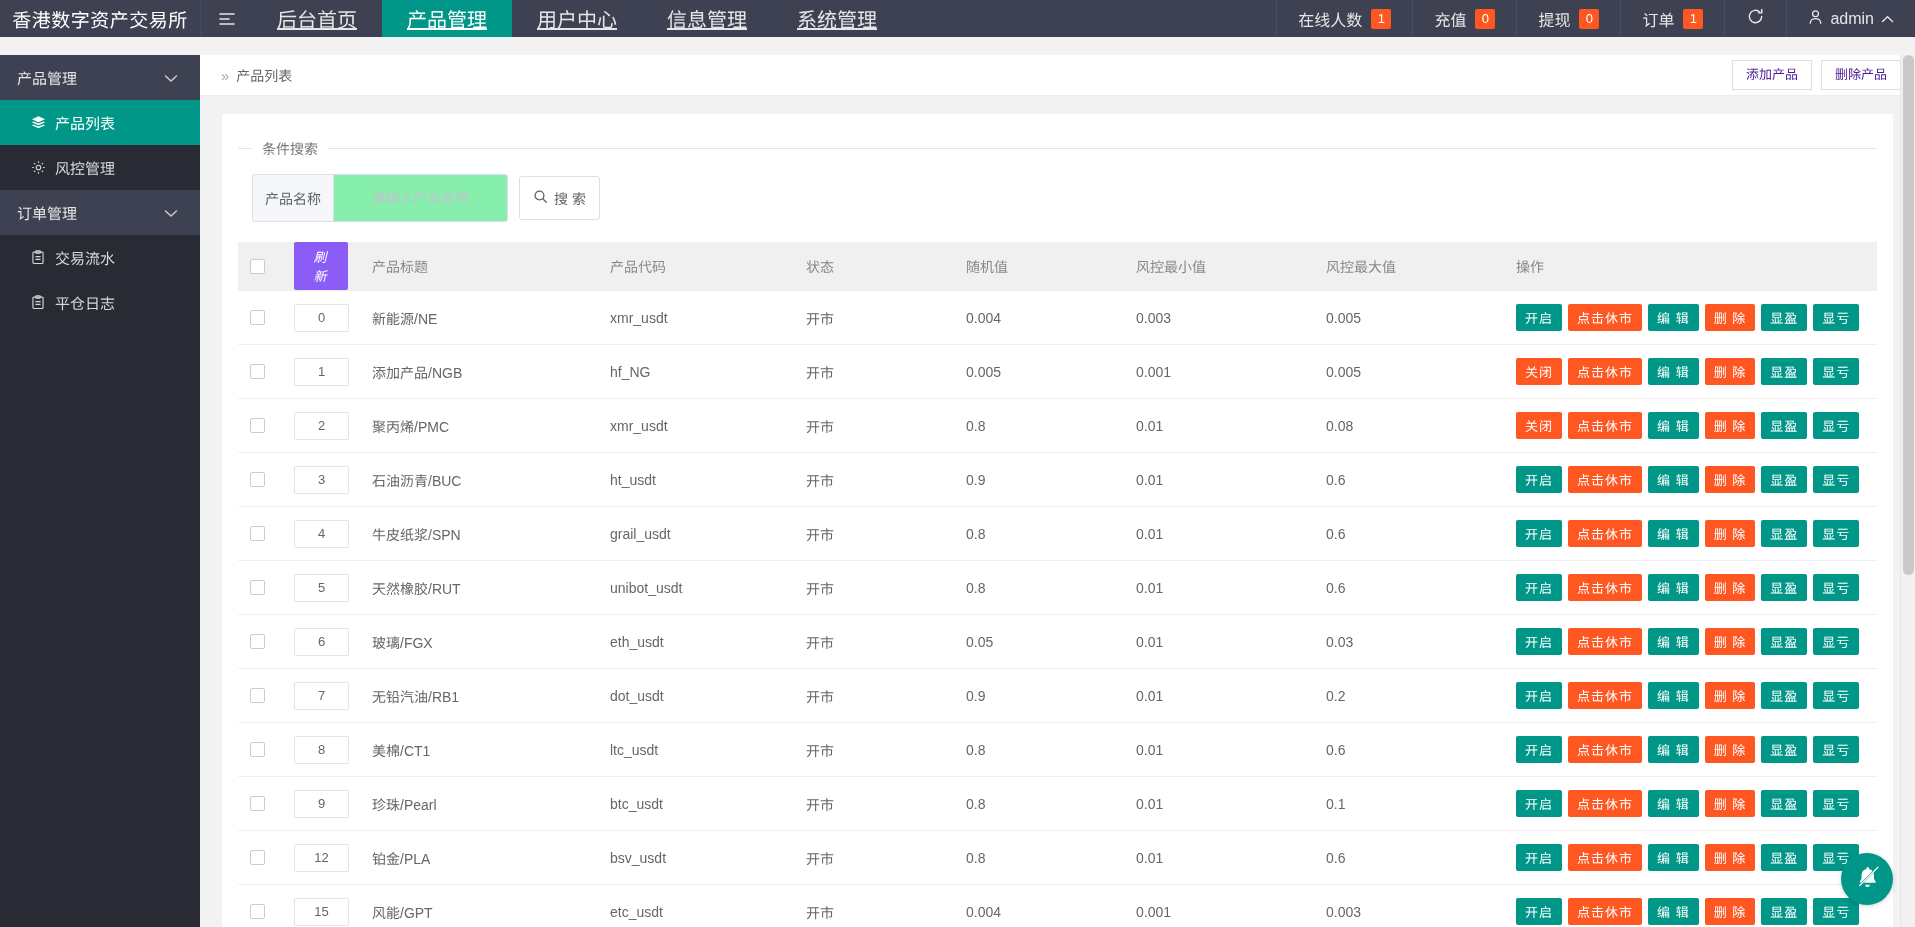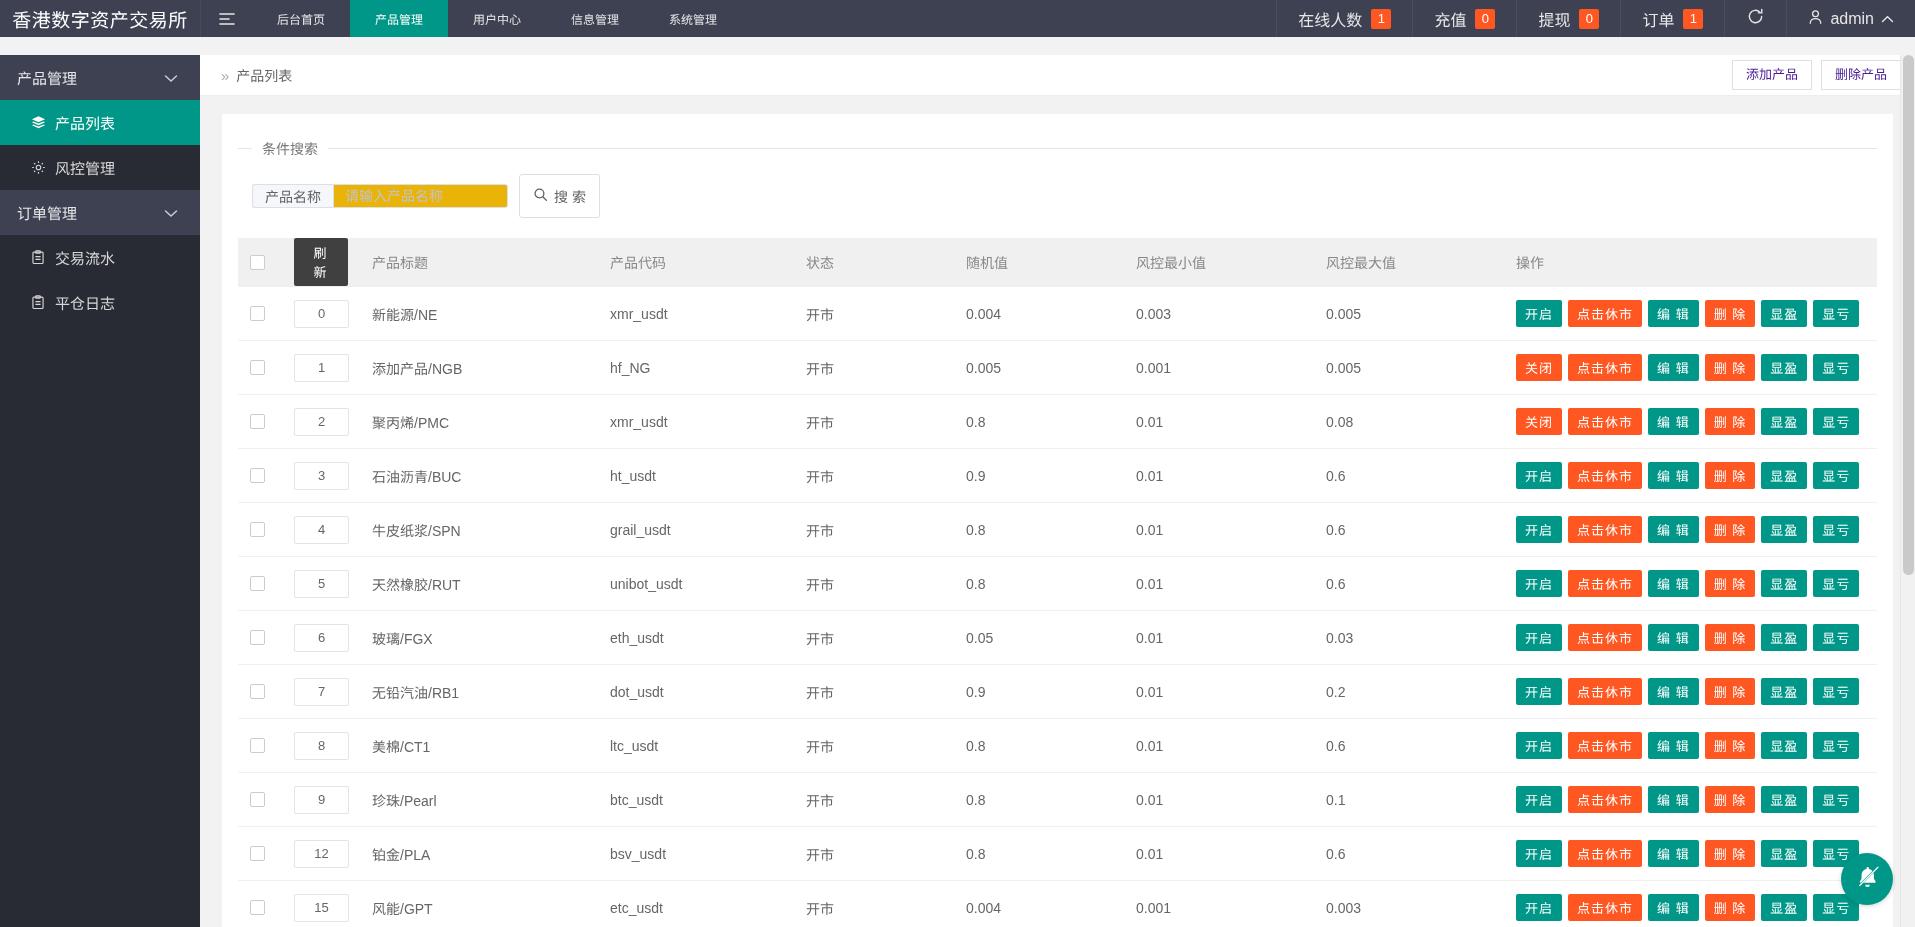--- a/index.html
+++ b/index.html
@@ -31,22 +31,23 @@
   .hamburger {
     width: 52px; flex: 0 0 52px;
     display: flex; align-items: center; justify-content: center;
     cursor: pointer;
     border-left: 1px solid #474b5c;
   }
   .hamburger svg { display: block; }
   .nav-tabs { display: flex; align-items: stretch; }
   .nav-tab {
     display: flex; align-items: center; padding: 16px 25px;
-    font-size: 12px; color: #e6e6e6; cursor: pointer;
+    font-size: 20px; color: #e6e6e6; cursor: pointer;
     white-space: nowrap;
+    text-decoration: underline;
   }
   .nav-tab.active { background: #009688; color: #ffffff; }
   .header-spacer { flex: 1 1 auto; }
   .hdr-right { display: flex; align-items: stretch; }
   .hdr-item {
     display: flex; align-items: center; gap: 9px;
     padding: 8px 21px; font-size: 16px; color: #e6e6e6;
     border-left: 1px solid #4a4e5f; cursor: pointer;
     white-space: nowrap;
   }
@@ -135,23 +136,23 @@
   }
   .input-group { display: flex; align-items: stretch; }
   .input-prefix {
     background: #f5f7fa; border: 1px solid #dcdfe6; border-right: 0;
     color: #606266; font-size: 14px;
     padding: 0 12px; display: flex; align-items: center;
     border-radius: 3px 0 0 3px;
   }
   .input-field {
     border: 1px solid #dcdfe6; border-radius: 0 3px 3px 0;
-    height: 24px; width: 175px; padding: 0 11px;
+    height: 48px; width: 175px; padding: 0 11px;
     font-size: 14px; color: #606266; outline: none;
-    font-family: inherit; background: #eab308;
+    font-family: inherit; background: #86efac; text-align: center;
   }
   .input-field::placeholder { color: #c0c4cc; }
   .btn-search {
     display: flex; align-items: center; gap: 6px;
     border: 1px solid #dcdfe6; background: #ffffff; color: #606266;
     font-size: 14px; height: 44px; padding: 0 13px; border-radius: 3px;
     cursor: pointer; font-family: inherit;
   }
 
   
@@ -181,23 +182,23 @@
     width: 15px; height: 15px; border: 1px solid #c9ccd1;
     border-radius: 2px; background: #fff; display: block; cursor: pointer;
   }
   .idbox {
     display: inline-flex; align-items: center; justify-content: center;
     min-width: 55px; height: 28px; padding: 0 8px;
     border: 1px solid #e4e4e4; border-radius: 2px;
     font-size: 13px; color: #666; background: #fff;
   }
   .btn-refresh {
-    background: #404040; color: #ffffff; border: 0; cursor: pointer;
+    background: #8b5cf6; color: #ffffff; border: 0; cursor: pointer;
     font-size: 13px; padding: 5px 10px; border-radius: 2px;
-    font-family: inherit; letter-spacing: 2px;
+    font-family: inherit; letter-spacing: 2px; font-style: italic;
   }
   .ops { display: flex; gap: 6px; align-items: center; }
   .op {
     border: 0; border-radius: 2px; cursor: pointer; color: #ffffff;
     font-size: 13px; height: 27px; padding: 0 9px;
     font-family: inherit; white-space: nowrap; letter-spacing: 1px;
     display: inline-flex; align-items: center; justify-content: center;
   }
   .op.teal   { background: #009688; }
   .op.orange { background: #ff5722; }

